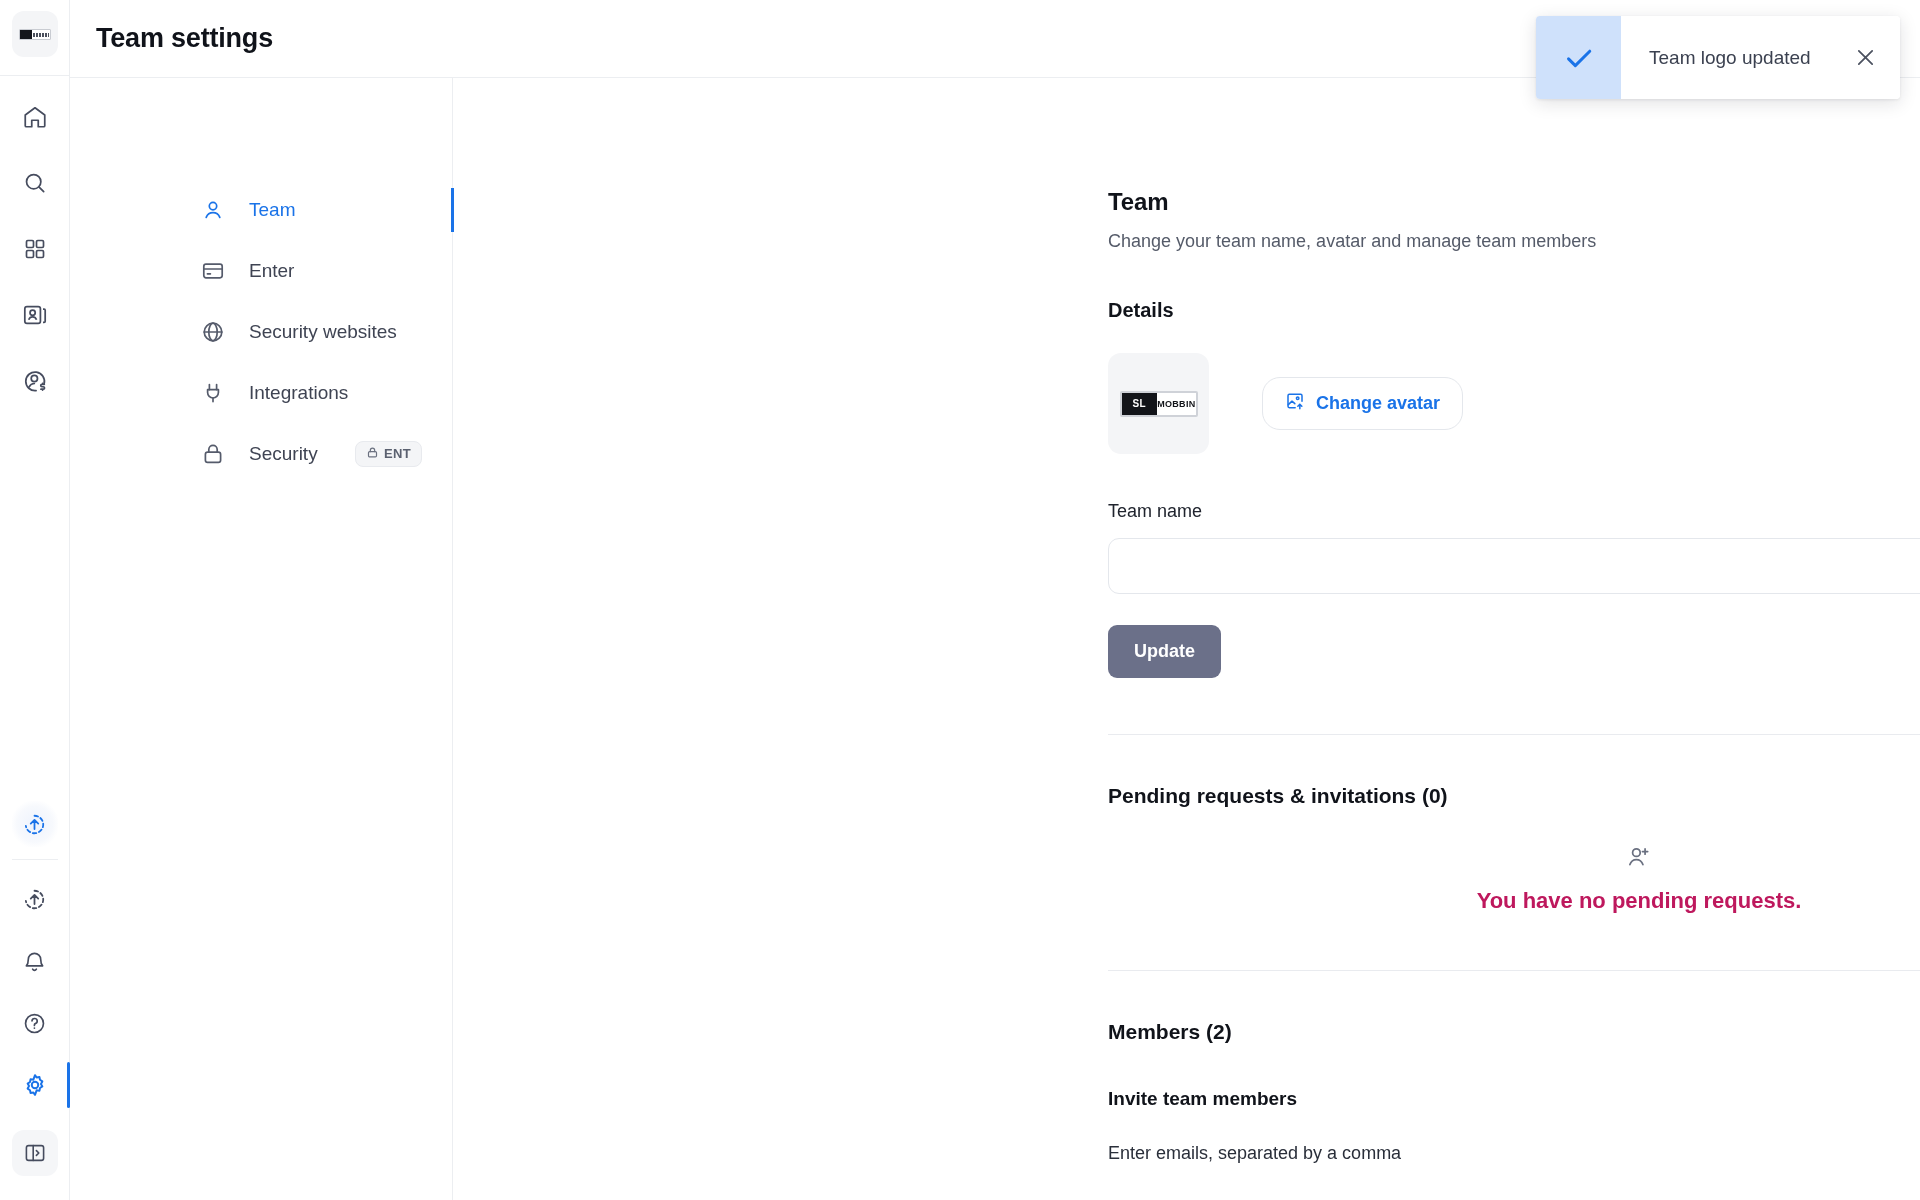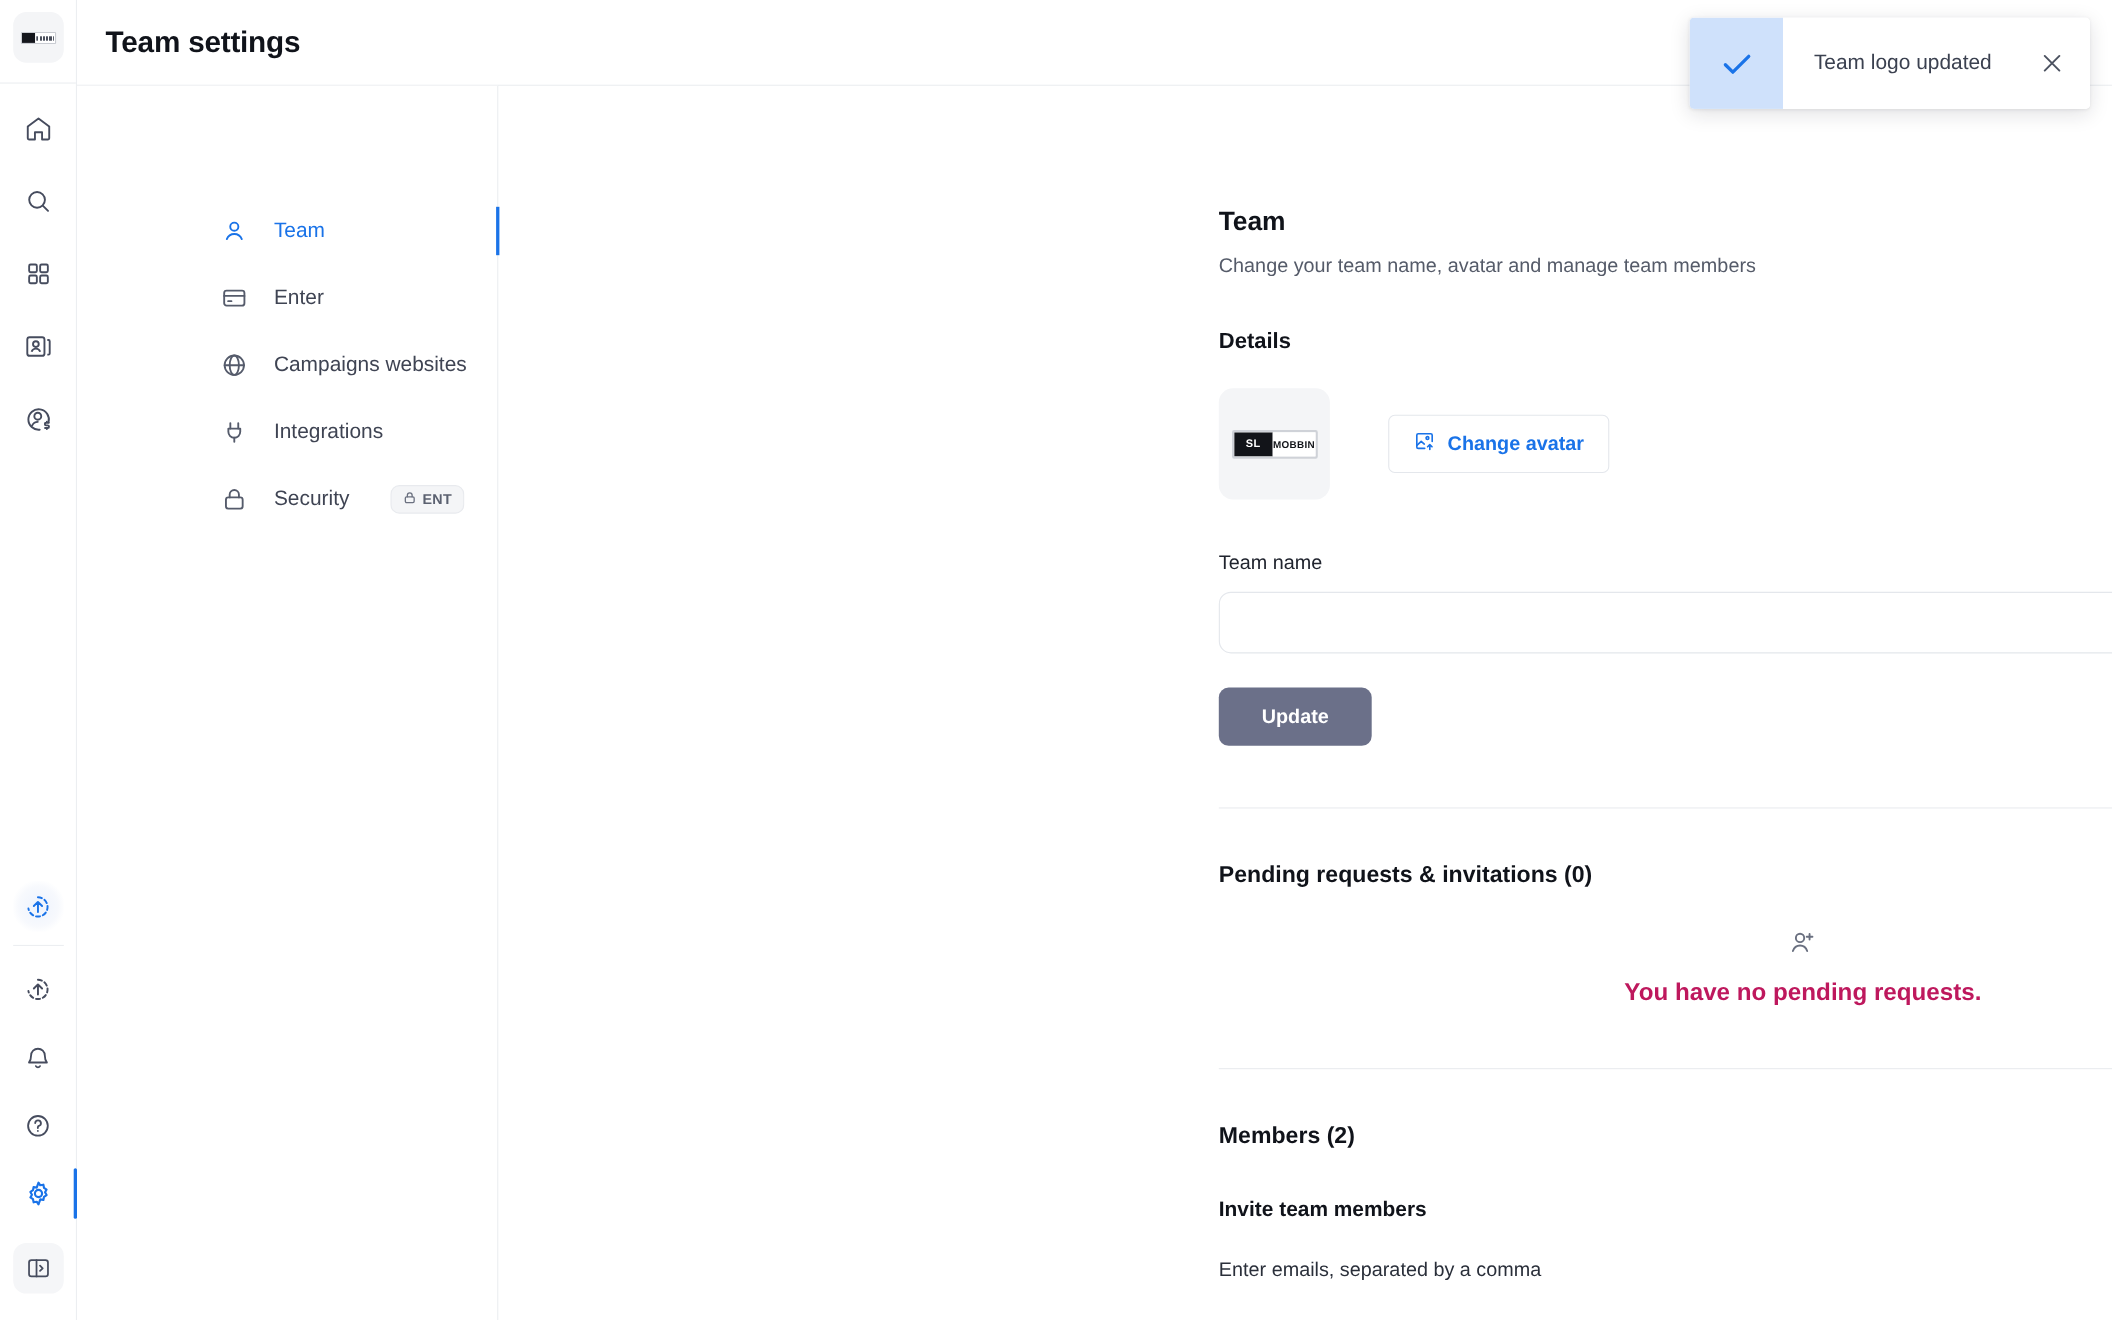--- a/index.html
+++ b/index.html
@@ -120,36 +120,36 @@
     display:flex; align-items:center; justify-content:center;
     font-size:10px; font-weight:700; letter-spacing:0.5px;
   }
   .biglogo .bl-light {
     flex:1; background:#fff; color:#121419;
     display:flex; align-items:center; justify-content:center;
     font-size:9px; font-weight:700; letter-spacing:0.3px;
   }
   .change-avatar {
     display:inline-flex; align-items:center; gap:11px;
-    border:1px solid #e4e7ec; border-radius:6px;
+    border:1px solid #e4e7ec; border-radius:18px;
     padding:13px 22px; font-size:18px; font-weight:700; color:#1a73e8;
     background:#fff; cursor:pointer;
   }
 
   .field-label { font-size:18px; color:#20242e; margin-top:47px; }
   .text-input {
     display:block; width:1062px; height:56px; margin-top:16px;
     border:1px solid #e4e7ec; border-radius:11px;
     padding:0 18px; font-size:18px; font-family:"Liberation Sans", sans-serif;
     color:#20242e; background:#fff; outline:none;
   }
   .update-btn {
     margin-top:31px; display:inline-block;
     background:#6b7089; color:#ffffff;
-    border:none; border-radius:9px; padding:16px 39px;
+    border:none; border-radius:9px; padding:16px 26px;
     font-size:18px; font-weight:700; font-family:"Liberation Sans", sans-serif;
     cursor:pointer;
   }
 
   .divider { width:1062px; height:1px; background:#e9ebef; margin-top:56px; }
 
   .block-title { font-size:21px; font-weight:700; color:#10131a; margin-top:49px; }
 
   .empty-state {
     display:flex; flex-direction:column; align-items:center; justify-content:center;
@@ -331,21 +331,21 @@
         </div>
 
         <div class="nav-item">
           <span class="nav-ico">
             <svg width="24" height="24" viewBox="0 0 24 24" fill="none" stroke="currentColor" stroke-width="1.7" stroke-linecap="round">
               <circle cx="12" cy="12" r="8.8"></circle>
                 <path d="M3.2 12h17.6"></path>
               <ellipse cx="12" cy="12" rx="4.2" ry="8.8"></ellipse>
             </svg>
           </span>
-          <span>Campaigns websites</span>
+          <span>Security websites</span>
         </div>
 
         <div class="nav-item">
           <span class="nav-ico">
             <svg width="24" height="24" viewBox="0 0 24 24" fill="none" stroke="currentColor" stroke-width="1.7" stroke-linecap="round" stroke-linejoin="round">
               <path d="M8.4 3.6v5M15.6 3.6v5"></path>
               <path d="M6.6 8.6h10.8v3a5.4 5.4 0 0 1-5.4 5.4 5.4 5.4 0 0 1-5.4-5.4Z"></path>
               <path d="M12 17v3.6"></path>
             </svg>
           </span>

